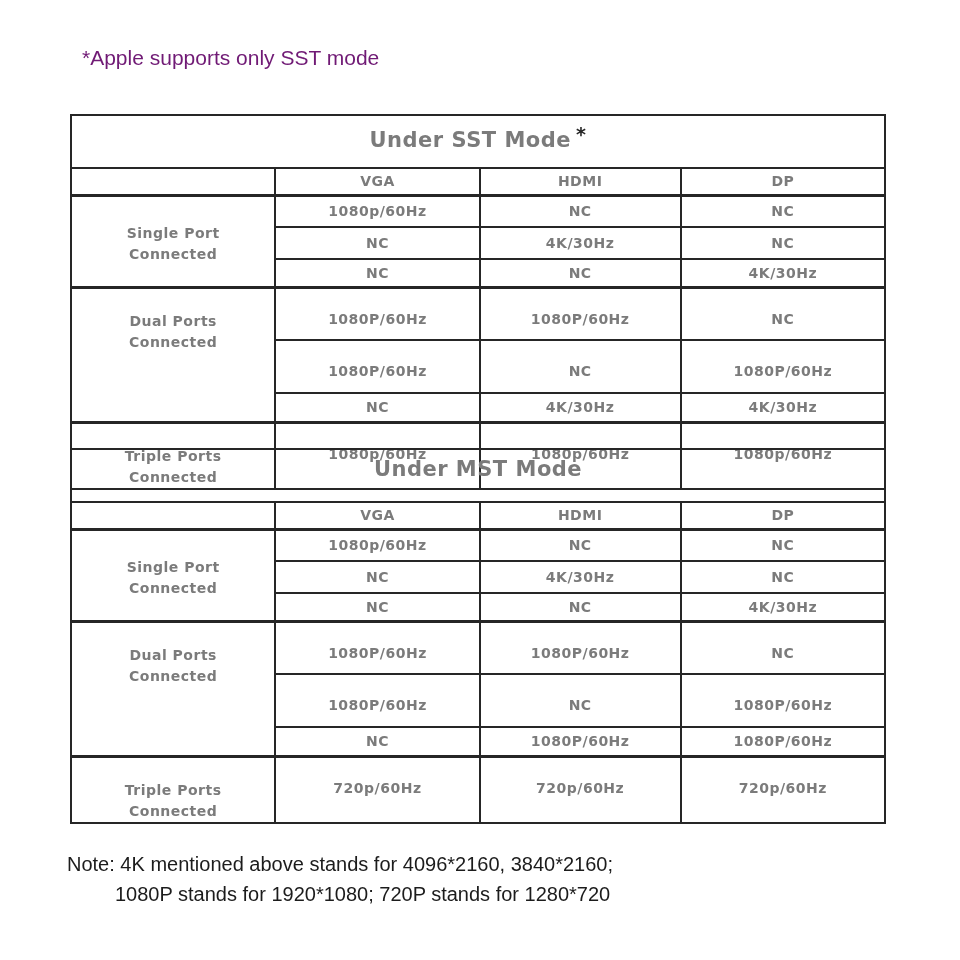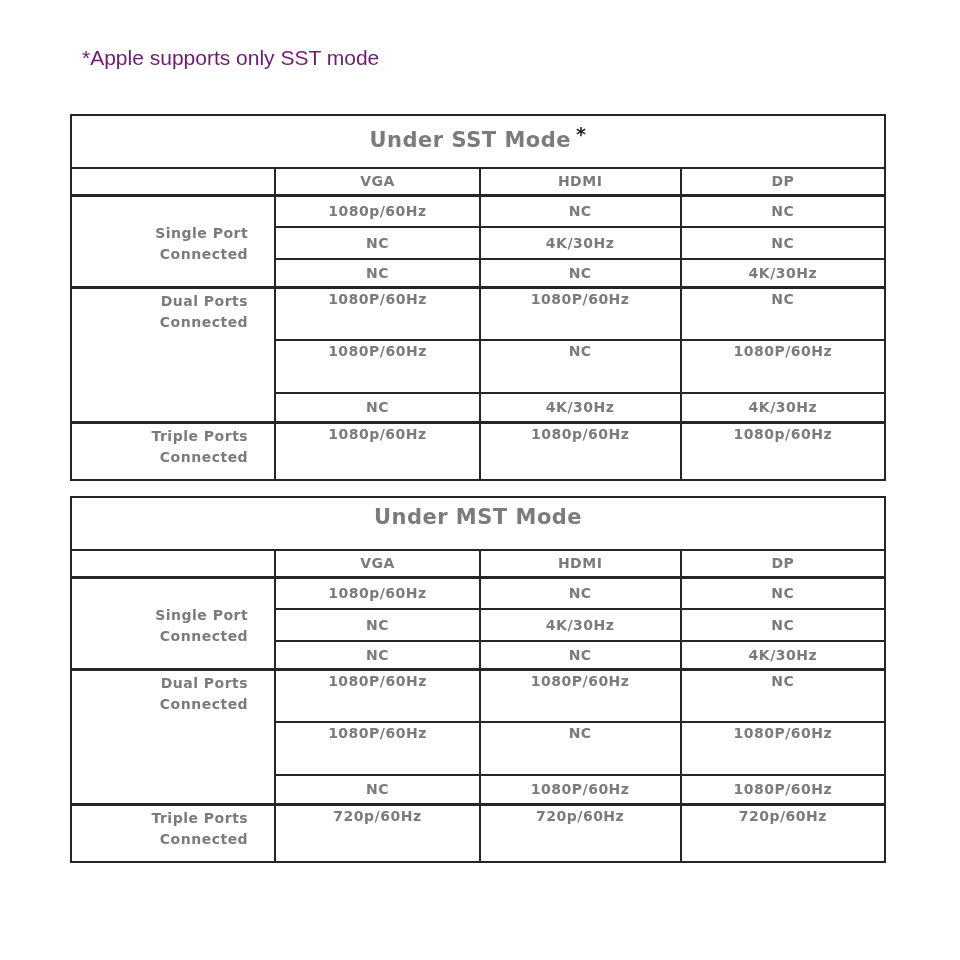--- a/index.html
+++ b/index.html
@@ -12,43 +12,43 @@
     font-size: 21px; color: #701a75;
   }
 
   table.mode-table {
     position: absolute; left: 70px; width: 816px;
     border-collapse: collapse; table-layout: fixed;
     color: #7b7b7b; font-weight: bold;
     border: 2px solid #262626;
   }
   table.sst { top: 78px; margin-top: 36px; }
-  table.mst { top: 496px; }
+  table.mst { top: 448px; }
 
   table.mode-table td {
     border: 2px solid #262626;
     text-align: center; vertical-align: middle;
     font-size: 14px; letter-spacing: 0.5px;
     overflow: hidden;
   }
   tr.thick td { border-top-width: 3px; }
 
   tr.title-row td { height: 53px; vertical-align: top; padding-top: 7px; font-size: 21px; }
   .title-asterisk { color: #262626; font-size: 19px; vertical-align: 6px; margin-left: 5px; }
 
   tr.header-row td { height: 27px; }
   tr.h32 td { height: 32px; }
   tr.h28 td { height: 28px; }
   tr.h29 td { height: 29px; }
   tr.h53 td { height: 53px; }
   tr.h58 td { height: 58px; }
-  tr.top-align td { vertical-align: top; padding-top: 2px; }
+  tr.top-align td { vertical-align: top; padding-top: 22px; }
 
   td.rowlabel { vertical-align: top; padding-top: 6px; }
-  .labelwrap { display: inline-block; max-width: 150px; line-height: 1.5; text-align: right; }
+  .labelwrap { display: inline-block; max-width: 150px; line-height: 1.5; }
 
   .bottom-note {
     position: absolute; left: 67px; top: 849px;
     font-family: "Liberation Sans", sans-serif;
     font-size: 20px; color: #1c1c1c; line-height: 30px;
   }
   .bottom-note .line2 { padding-left: 48px; }
 </style>
 </head>
 <body>
@@ -165,13 +165,15 @@
     <tr class="thick h58 top-align">
       <td class="rowlabel"><span class="labelwrap">Triple Ports Connected</span></td>
       <td>720p/60Hz</td>
       <td>720p/60Hz</td>
       <td>720p/60Hz</td>
     </tr>
   </tbody>
 </table>
 
 <div class="bottom-note">
+  <div class="line1">Note: 4K mentioned above stands for 4096*2160, 3840*2160;</div>
+  <div class="line2">1080P stands for 1920*1080; 720P stands for 1280*720</div>
 </div>
 
 </body></html>

